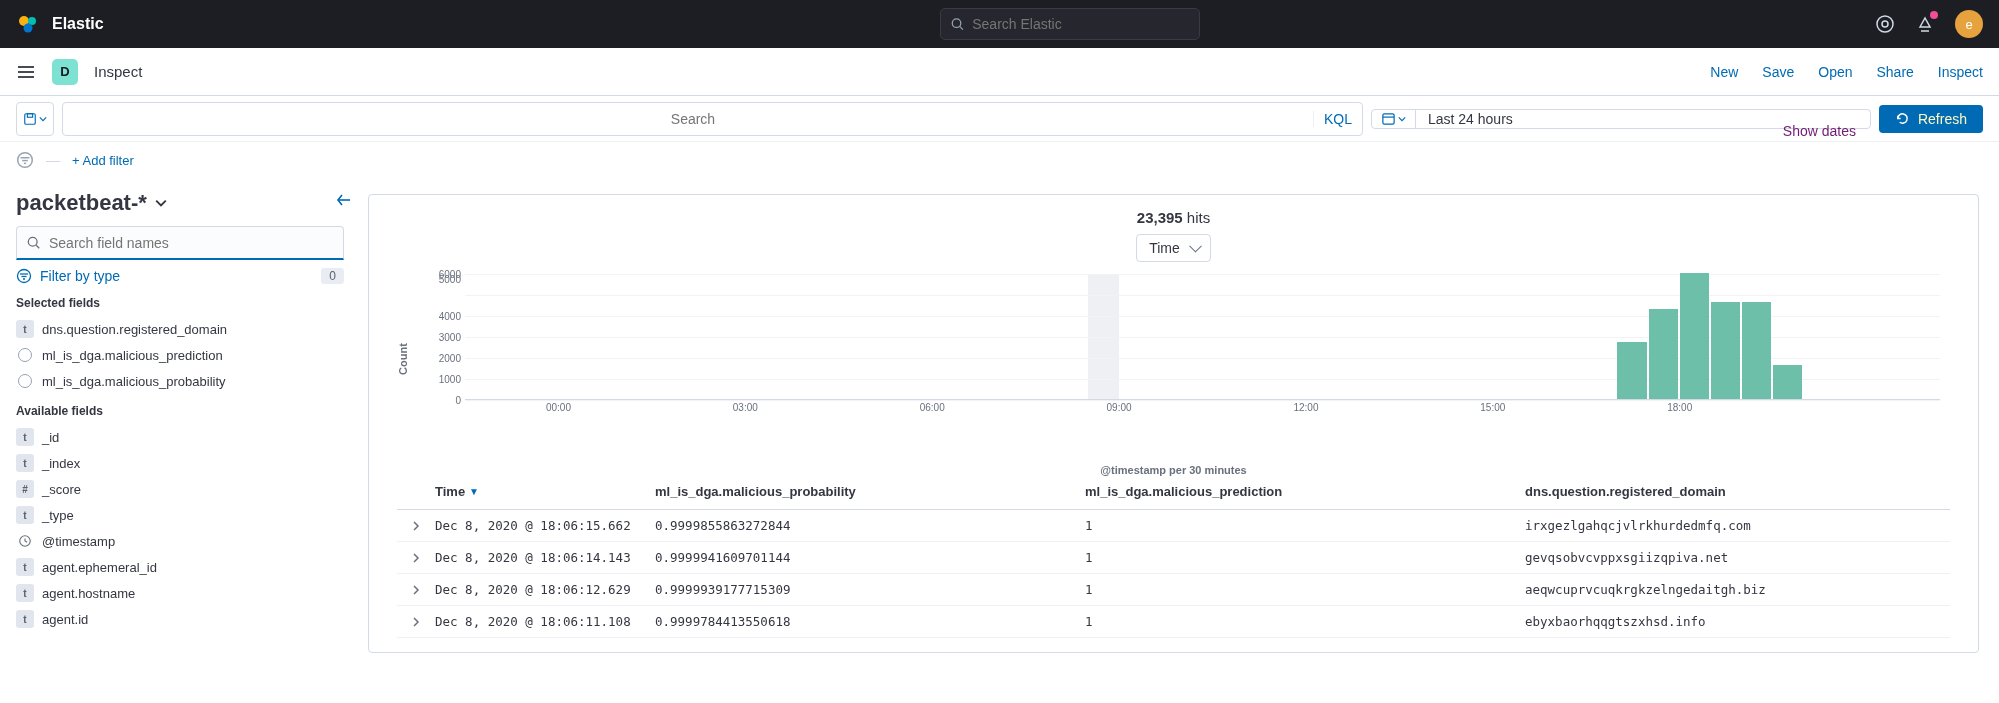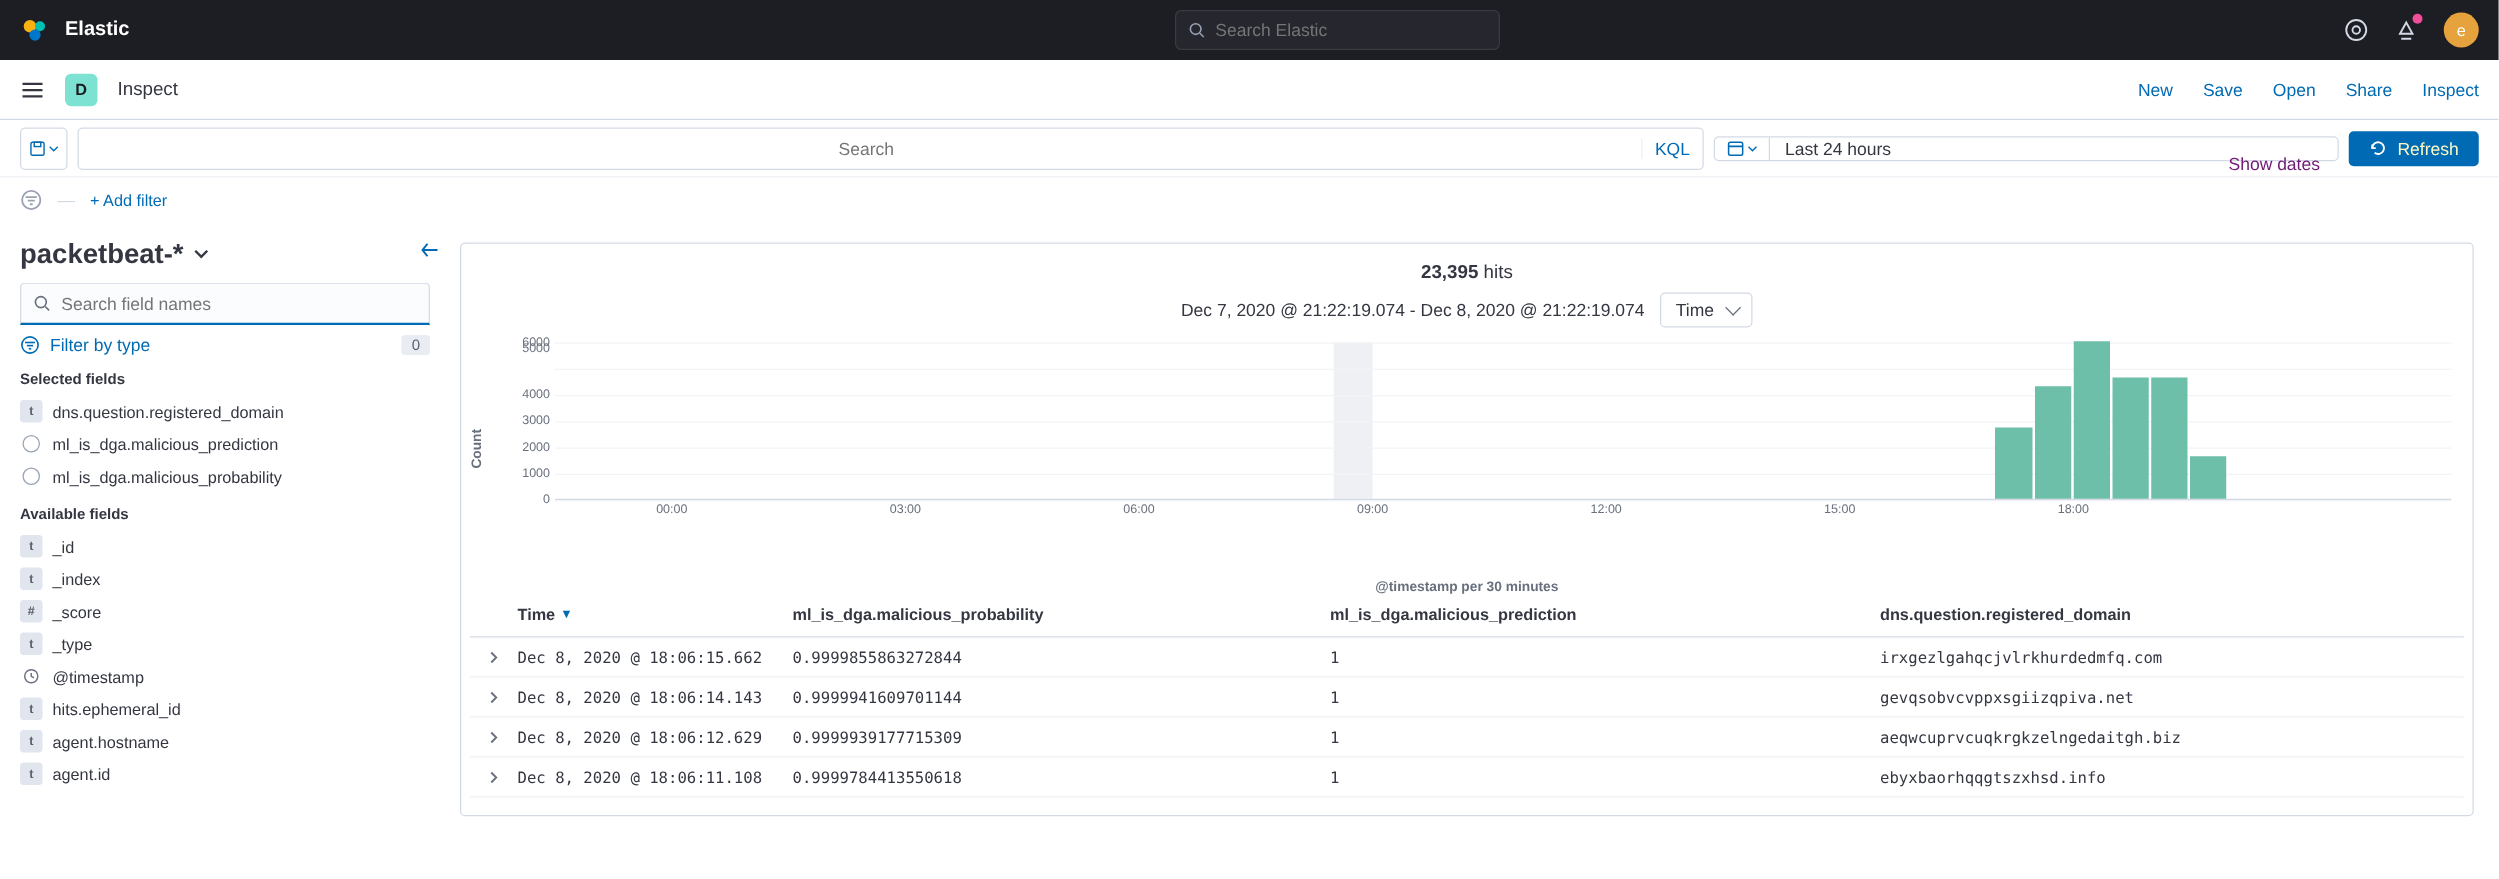--- a/index.html
+++ b/index.html
@@ -57,21 +57,21 @@
 .section-title { font-weight: 700; font-size: 12px; margin: 10px 0 6px; color: #343741; }
 .field-item { display: flex; align-items: center; gap: 8px; padding: 4px 0; font-size: 13px; cursor: pointer; }
 .field-badge { width: 18px; height: 18px; border-radius: 3px; display: flex; align-items: center; justify-content: center; font-size: 10px; font-weight: 600; }
 .fb-t { background: #e0e5ee; color: #5a606c; }
 .fb-num { background: #e0e5ee; color: #5a606c; }
 .fb-dot { width: 14px; height: 14px; border: 1.5px solid #98a2b3; border-radius: 50%; background: transparent; }
 .fb-clock { color: #5a606c; }
 
 
 .content { flex: 1; padding: 16px 20px 0 8px; overflow: hidden; }
-.content-box { border: 1px solid #d3dae6; border-radius: 4px; padding: 14px 7px; }
+.content-box { border: 1px solid #d3dae6; border-radius: 4px; padding: 14px 28px; }
 .hits-title { text-align: center; font-size: 15px; margin-bottom: 8px; }
 .hits-title .n { font-weight: 700; }
 .time-row { display: flex; align-items: center; justify-content: center; gap: 12px; margin-bottom: 12px; font-size: 14px; }
 .auto-select { border: 1px solid #d3dae6; border-radius: 4px; padding: 5px 30px 5px 12px; cursor: pointer; position: relative; }
 .auto-select::after { content: ""; position: absolute; right: 10px; top: 50%; width: 8px; height: 8px; border-right: 1.5px solid #6a7280; border-bottom: 1.5px solid #6a7280; transform: translateY(-70%) rotate(45deg); }
 
 
 .chart-wrap { position: relative; height: 170px; margin-bottom: 20px; }
 .axis-label-y { position: absolute; left: -10px; top: 50%; transform: translateY(-50%) rotate(-90deg); font-size: 11px; font-weight: 600; color: #69707d; }
 .y-ticks { position: absolute; left: 20px; top: 0; height: 126px; width: 44px; }
@@ -278,42 +278,41 @@
           <span class="field-badge fb-clock">
             <svg width="14" height="14" viewBox="0 0 16 16">
               <circle cx="8" cy="8" r="6" fill="none" stroke="#69707d" stroke-width="1.3"></circle>
               <path d="M8 5 L8 8 L10.5 9.5" fill="none" stroke="#69707d" stroke-width="1.3"></path>
             </svg>
           </span>
           <span>@timestamp</span>
         </div>
         <div class="field-item">
           <span class="field-badge fb-t">t</span>
-          <span>hits.ephemeral_id</span>
+          <span>agent.ephemeral_id</span>
         </div>
         <div class="field-item">
           <span class="field-badge fb-t">t</span>
           <span>agent.hostname</span>
         </div>
         <div class="field-item">
           <span class="field-badge fb-t">t</span>
           <span>agent.id</span>
         </div>
       </div>
   </div>
 
   <div class="content">
     <div class="content-box">
       <div class="hits-title">
         <span class="n">23,395</span>
         <span> </span>
         <span>hits</span>
       </div>
       <div class="time-row">
-        <span>Dec 7, 2020 @ 21:22:19.074 - Dec 8, 2020 @ 21:22:19.074</span>
         <div class="auto-select">Time</div>
       </div>
 
       <div class="chart-wrap">
         <div class="axis-label-y">Count</div>
         <div class="y-ticks" id="y-ticks">
             <div class="y-tick" style="top:126px">0</div>
             <div class="y-tick" style="top:105px">1000</div>
             <div class="y-tick" style="top:84px">2000</div>
             <div class="y-tick" style="top:63px">3000</div>

